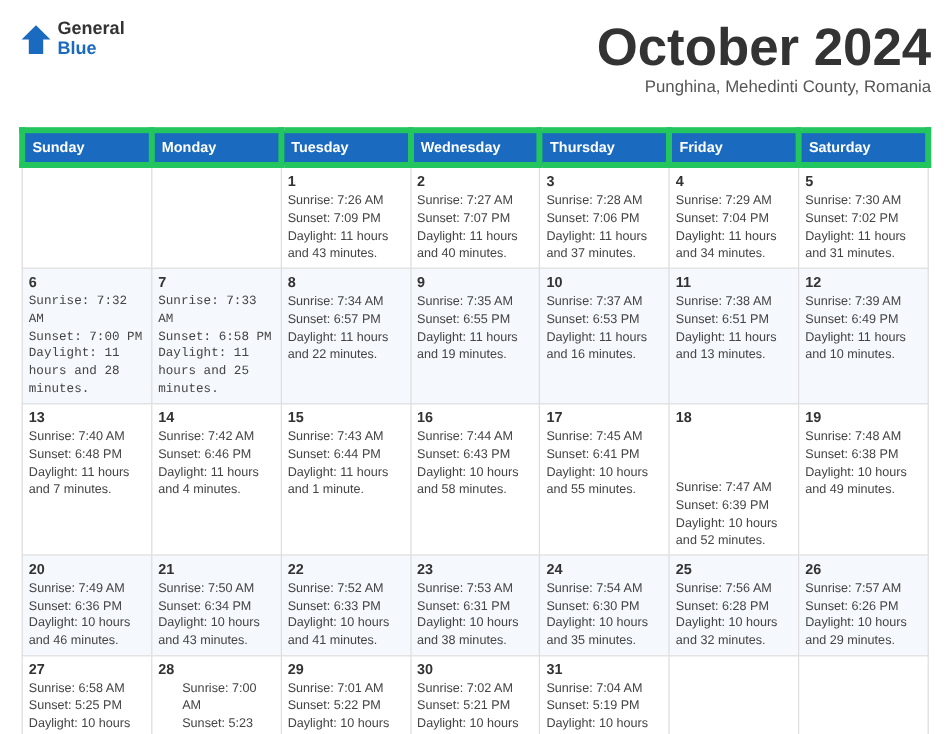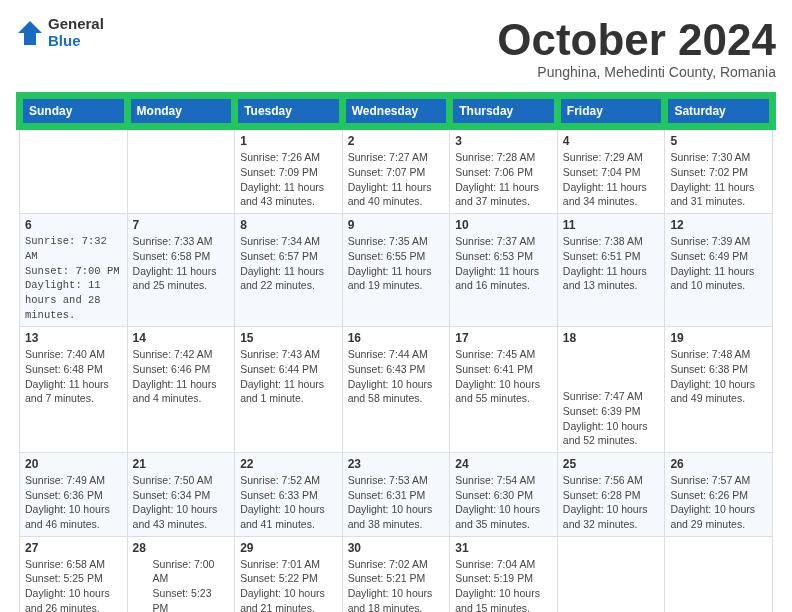--- a/index.html
+++ b/index.html
@@ -7,21 +7,21 @@
       font-family: Arial, sans-serif;
       background: #fff;
       width: 792px;
       min-height: 612px;
       padding: 16px;
     }
     .header {
       display: flex;
       justify-content: space-between;
       align-items: flex-start;
-      margin-bottom: 12px;
+      margin-bottom: 26px;
     }
     .logo {
       display: flex;
       align-items: center;
     }
     .logo-text {
       display: flex;
       flex-direction: column;
       line-height: 1.1;
     }
@@ -58,21 +58,21 @@
       border-collapse: collapse;
       font-size: 11px;
     }
     .calendar th {
       background-color: #1a6bbf;
       color: #fff;
       text-align: left;
       padding: 5px 6px;
       font-size: 12px;
       font-weight: bold;
-      border: 7px solid #22c55e;
+      border: 5px solid #22c55e;
     }
     .calendar td {
       vertical-align: top;
       border: 1px solid #ddd;
       padding: 4px 5px;
       width: 107px;
       min-height: 70px;
       background: #fff;
     }
     .calendar tr:nth-child(even) td {
@@ -162,21 +162,21 @@
       </tr>
       <tr>
         <td>
           <span class="day-number">6</span>
           <div class="day-info" style="white-space: pre-line; font-family: Liberation Mono, monospace;">Sunrise: 7:32 AM
 Sunset: 7:00 PM
 Daylight: 11 hours and 28 minutes.</div>
         </td>
         <td>
           <span class="day-number">7</span>
-          <div class="day-info" style="white-space: pre-line;">Sunrise: 7:33 AM
+          <div class="day-info" style="white-space: pre-line; font-family: Liberation Mono, monospace;">Sunrise: 7:33 AM
 Sunset: 6:58 PM
 Daylight: 11 hours and 25 minutes.</div>
         </td>
         <td>
           <span class="day-number">8</span>
           <div class="day-info" style="white-space: pre-line;">Sunrise: 7:34 AM
 Sunset: 6:57 PM
 Daylight: 11 hours and 22 minutes.</div>
         </td>
         <td>

